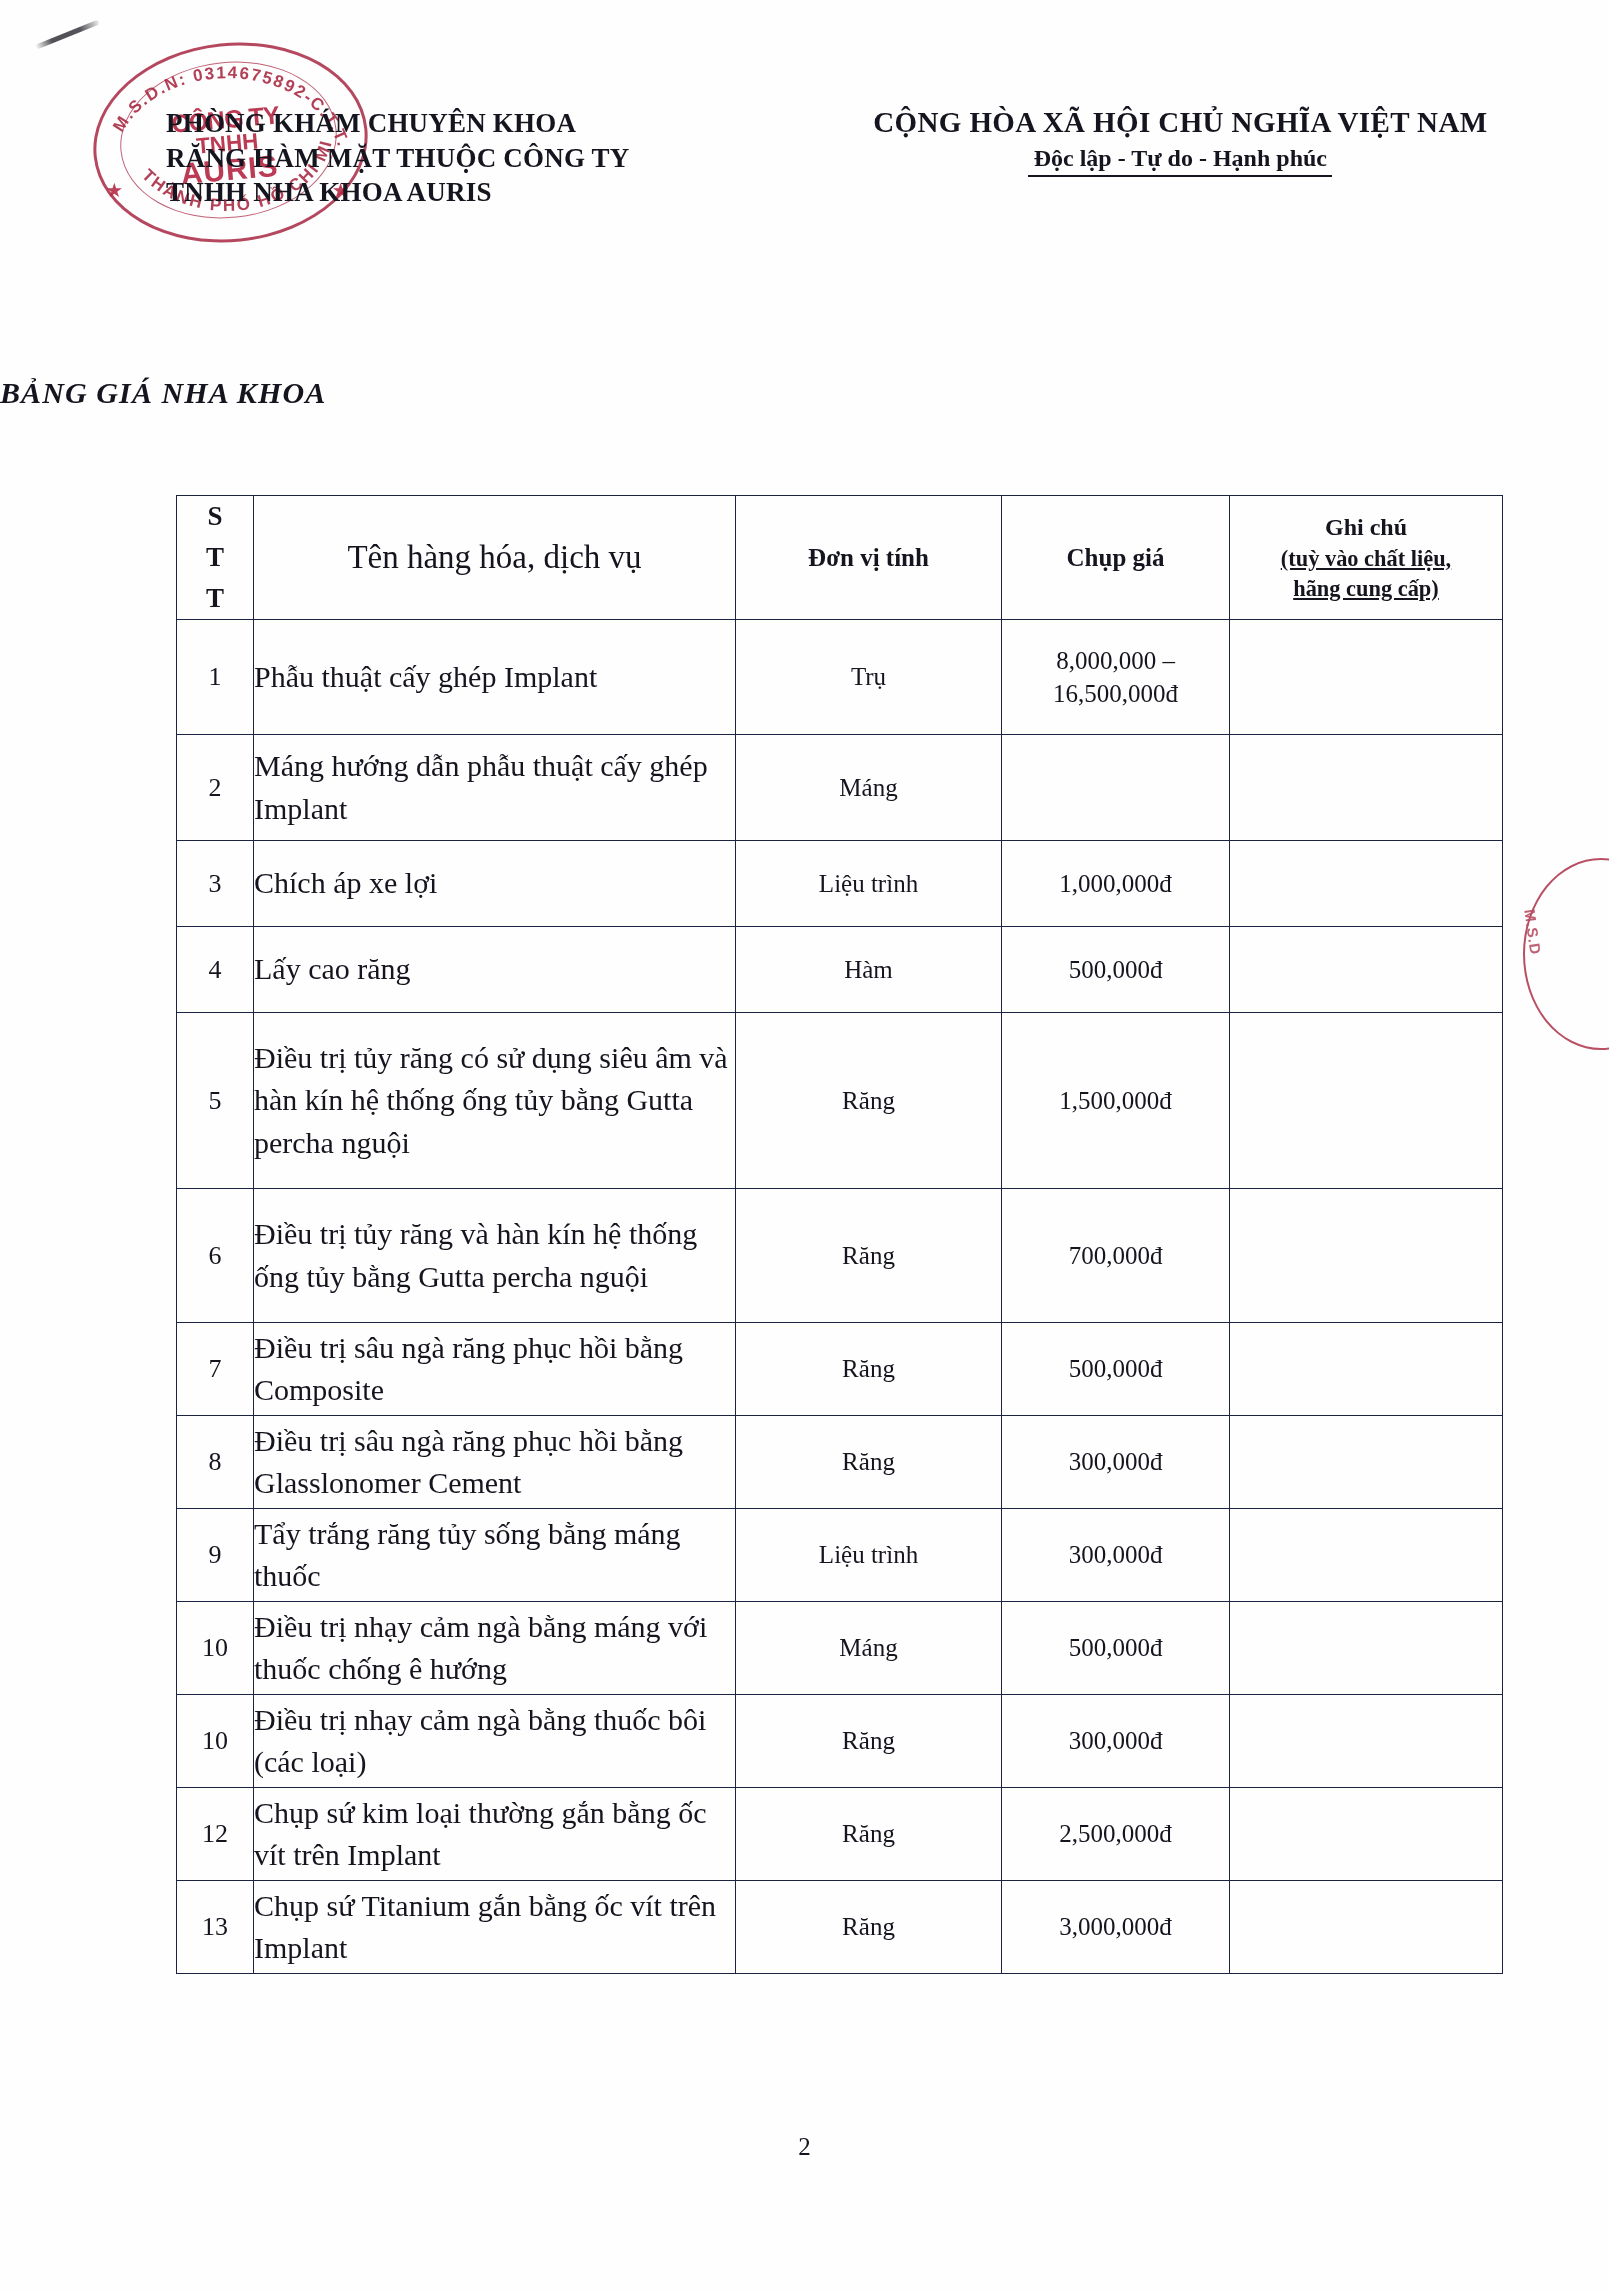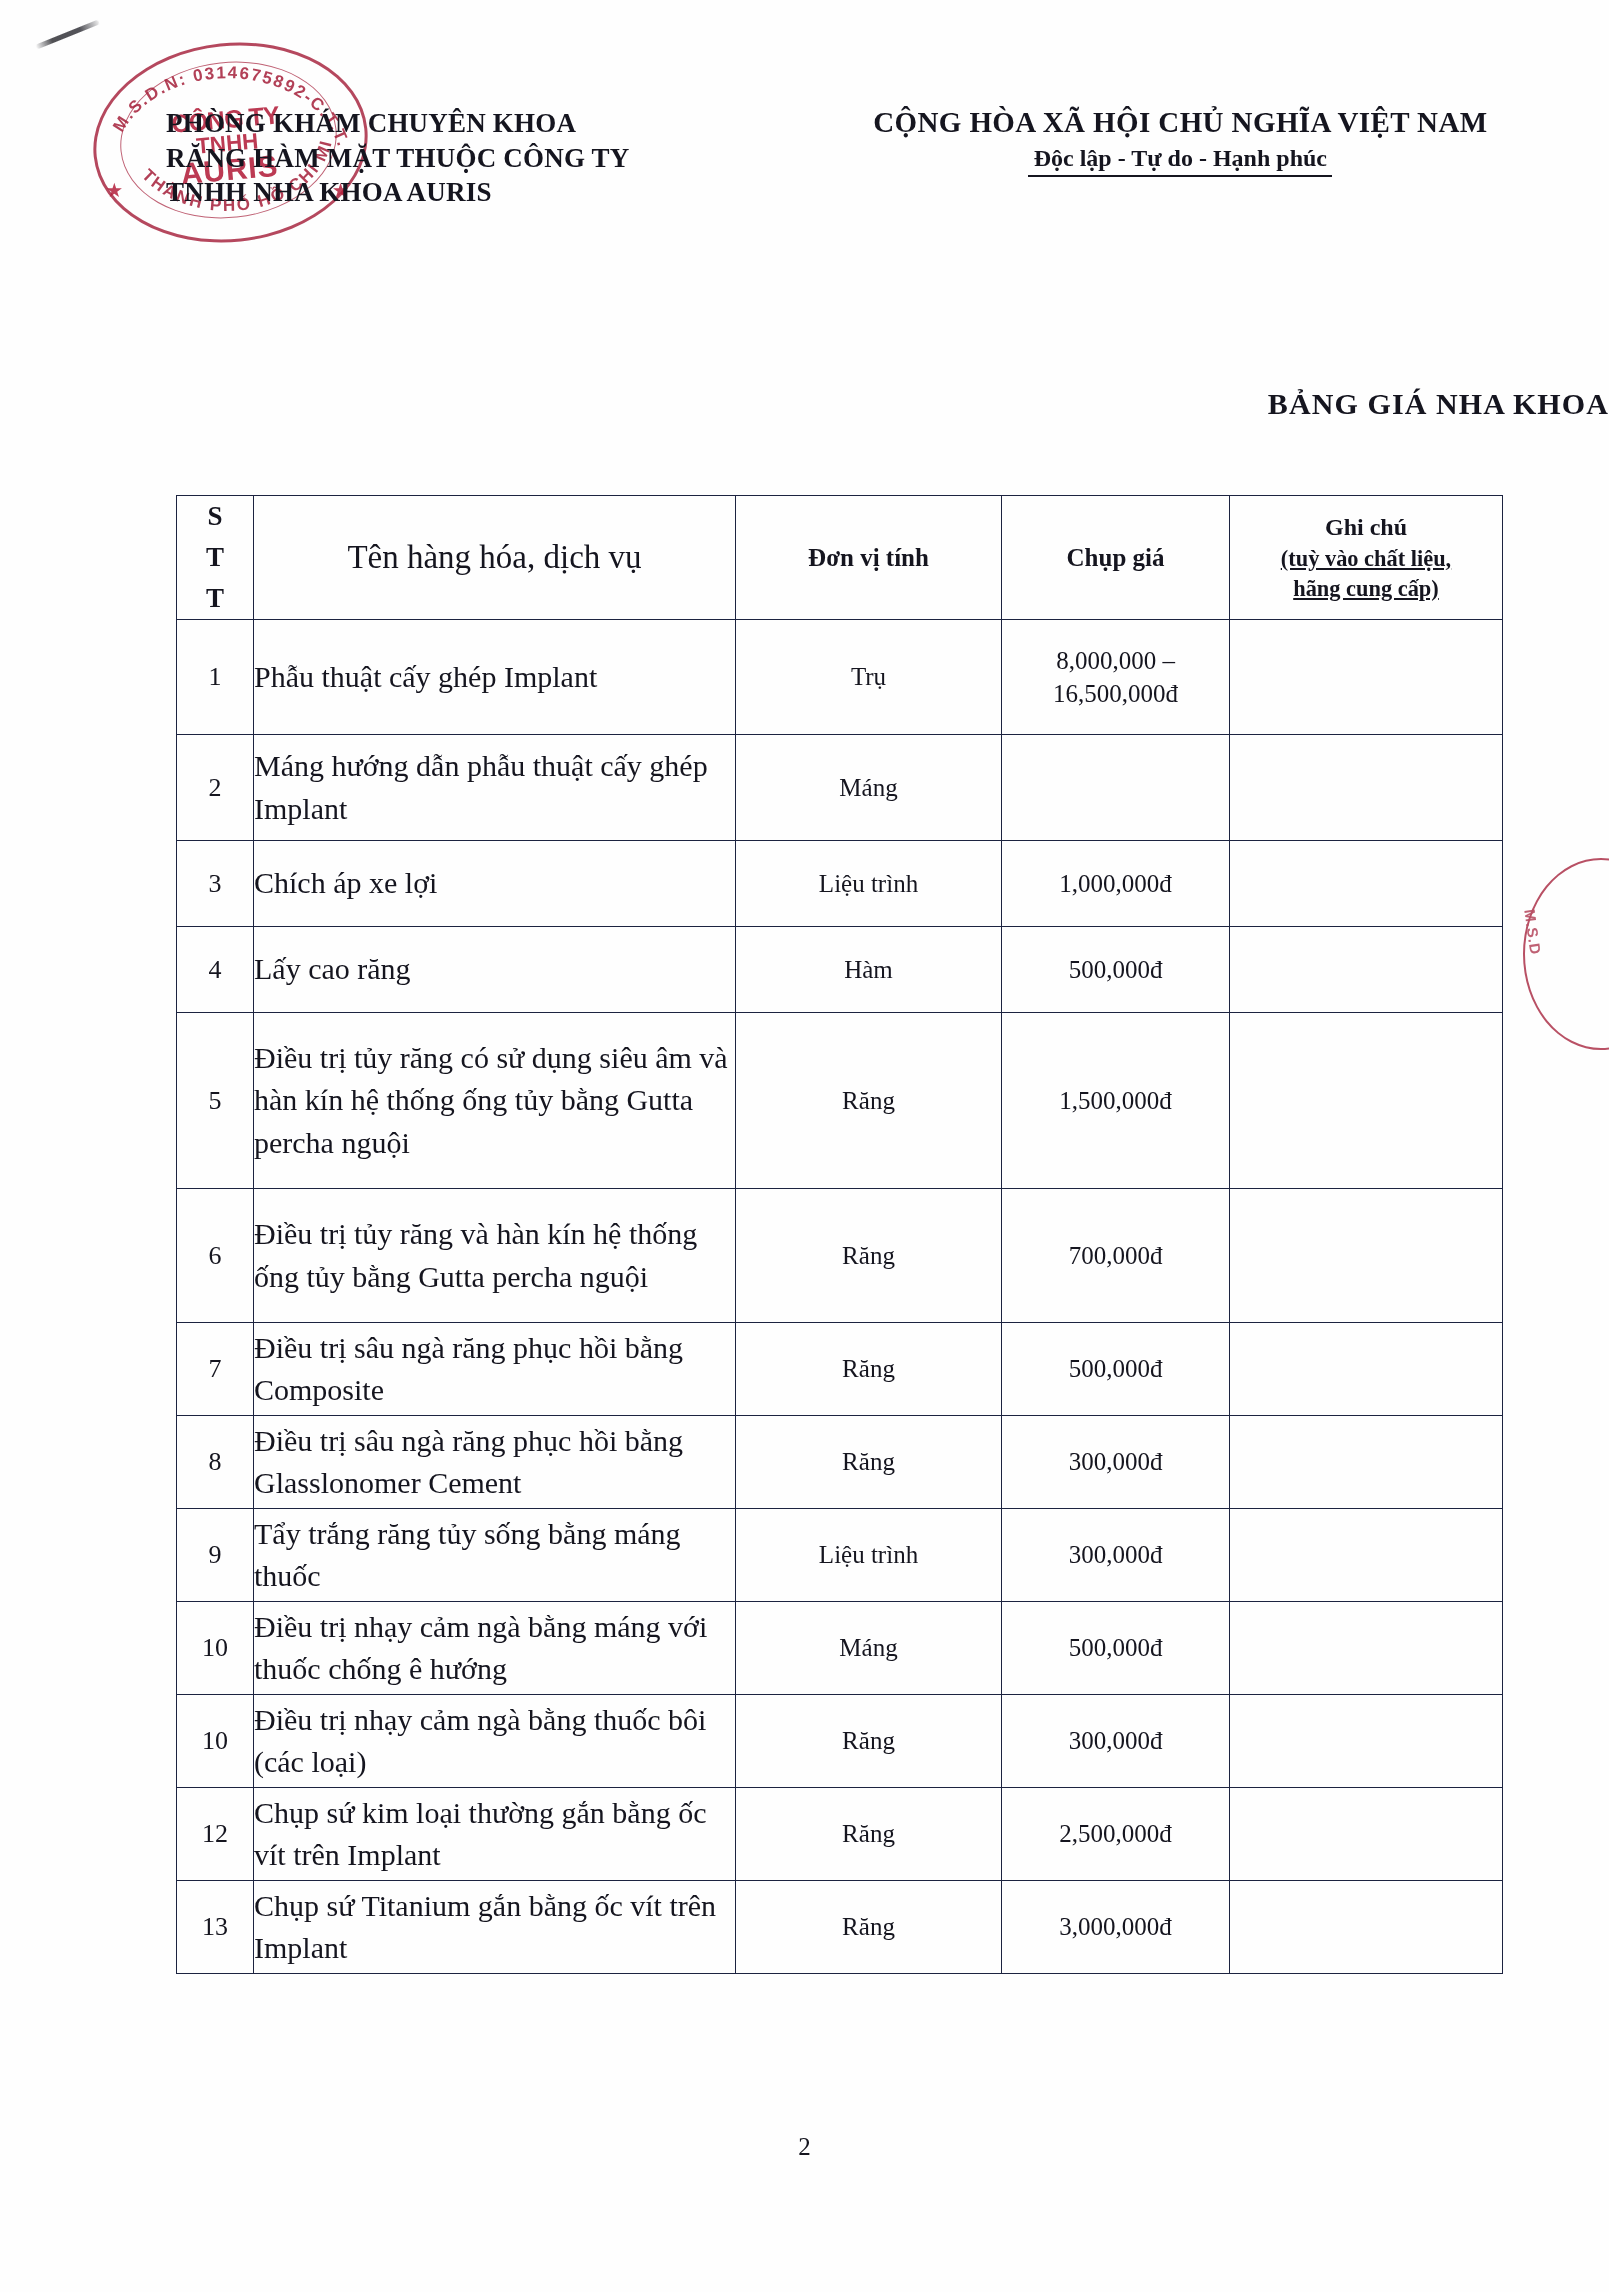--- a/index.html
+++ b/index.html
@@ -158,26 +158,27 @@
     margin-top: 6.3px;
     display: inline-block;
     border-bottom: 2.2px solid #15151f;
     padding: 0 5.4px 2.7px 5.4px;
   }
 
   
   .doc-title {
     position: absolute;
     left: 0;
-    top: 387px;
+    top: 376px;
     width: 100%;
-    text-align: right;
+    text-align: left;
     font-size: 30px;
     font-weight: 700;
     letter-spacing: 1.1px;
+    font-style: italic;
   }
 
   
   .tbl-wrap {
     position: absolute;
     left: 176px;
     top: 495px;
     width: 1326px;
   }
   table.price {

